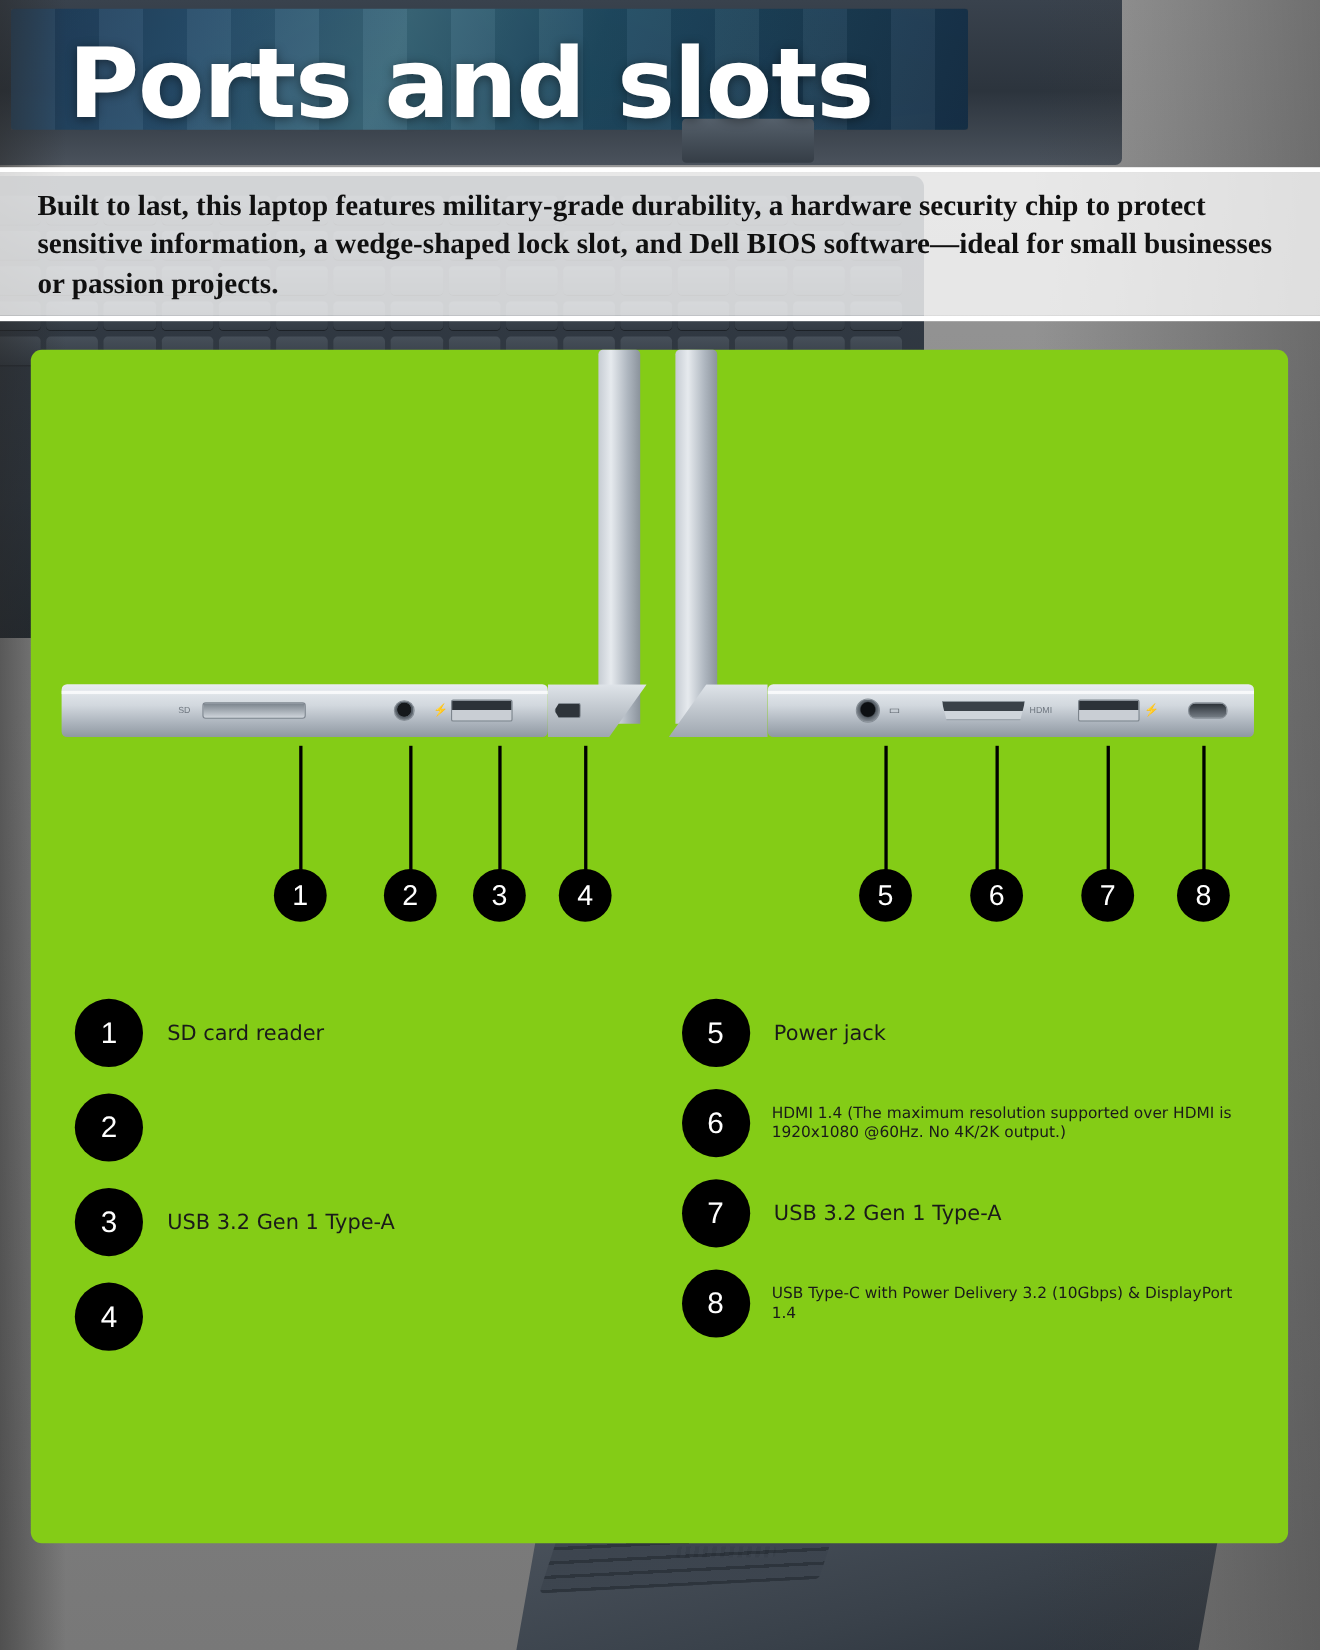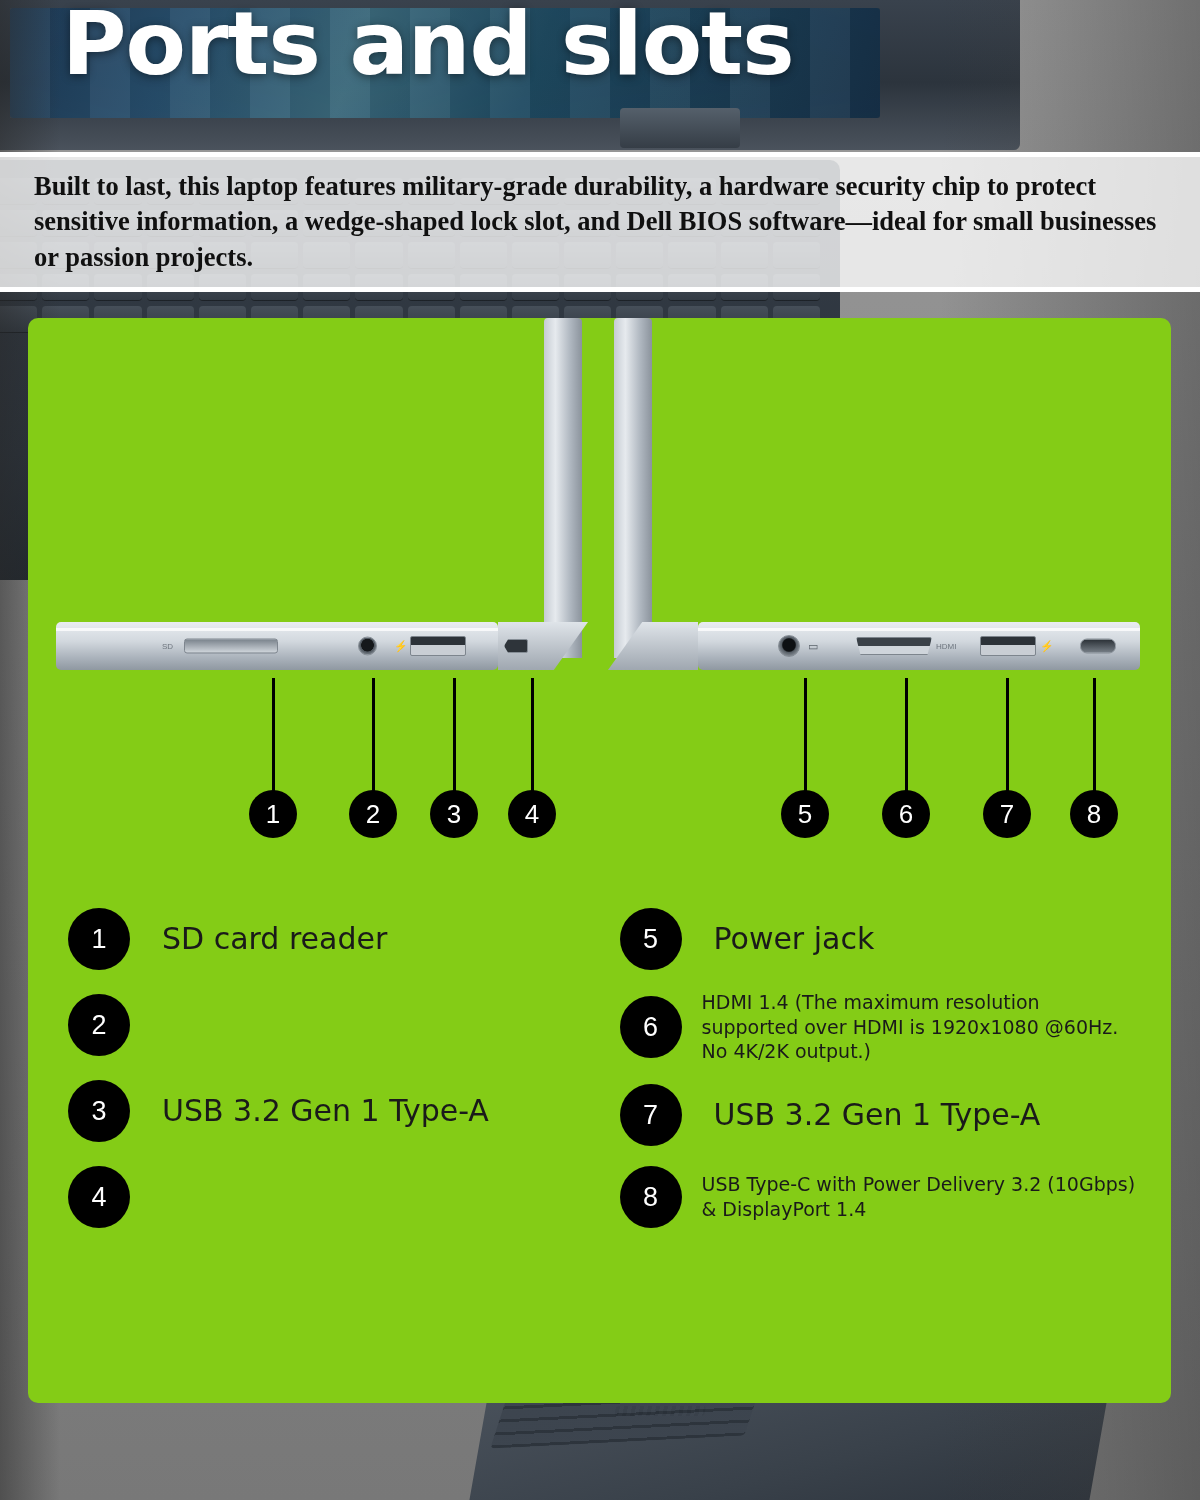--- a/index.html
+++ b/index.html
@@ -130,21 +130,21 @@
   }
 
   
   .title-band {
     position: absolute;
     left: 0;
     top: 0;
     width: 1200px;
     height: 152px;
     display: flex;
-    align-items: flex-start;
+    align-items: center;
   }
   .title {
     font-family: "DejaVu Sans", sans-serif;
     font-weight: 700;
     font-size: 88px;
     line-height: 1;
     color: #ffffff;
     margin-left: 62px;
     letter-spacing: -1px;
     text-shadow: 0 2px 10px rgba(0,0,0,.45);
@@ -360,28 +360,28 @@
     border-radius: 50%;
     background: #000;
     color: #fff;
     display: flex;
     align-items: center;
     justify-content: center;
     font-size: 27px;
     font-family: "Liberation Sans", sans-serif;
   }
   .legend-text {
-    margin-left: 32px;
+    margin-left: 22px;
     color: #1a1a1a;
     font-family: "DejaVu Sans", sans-serif;
-    font-size: 30px;
+    font-size: 19px;
     line-height: 1.18;
   }
   .legend-text.small {
-    font-size: 19px;
+    font-size: 14px;
     line-height: 1.3;
     margin-left: 20px;
   }
 </style>
 </head>
 <body>
 
 <div class="bg">
   <div class="bg-laptop-top">
     <div class="bg-screen"></div>

